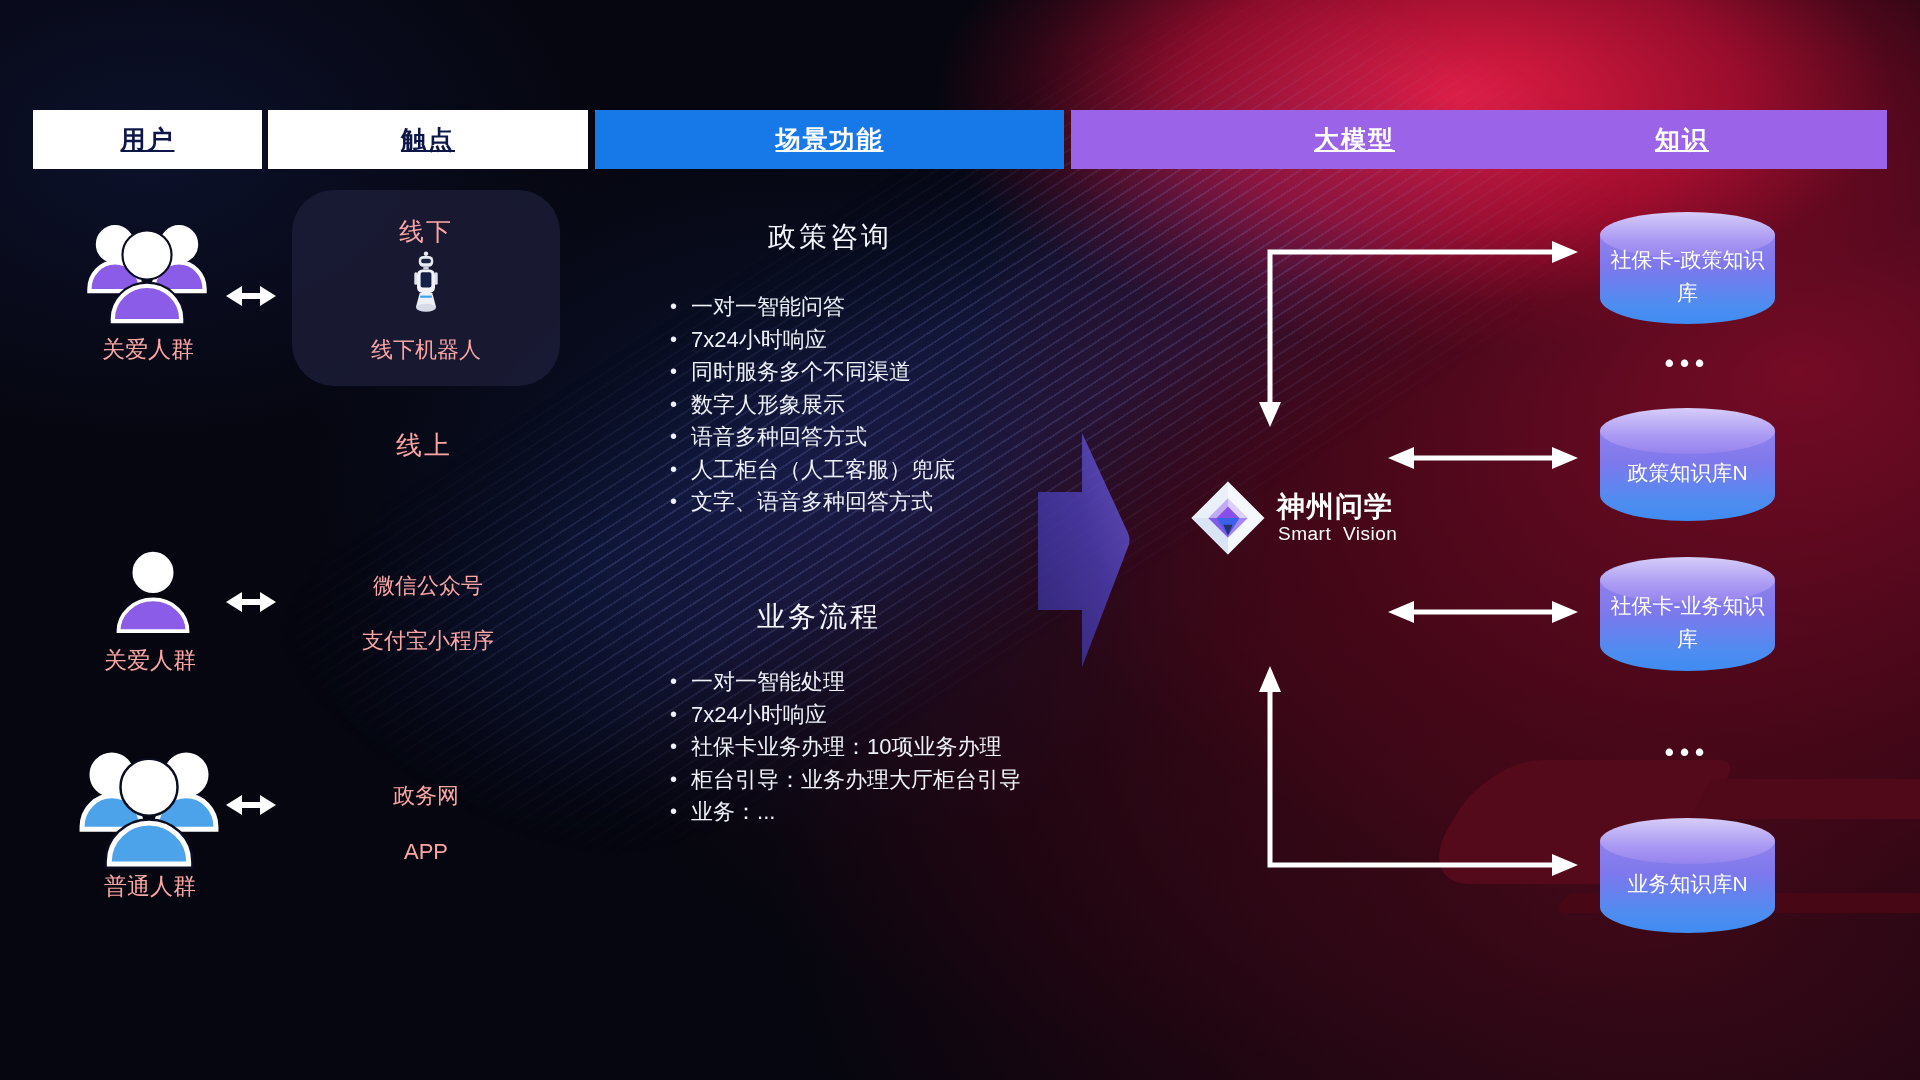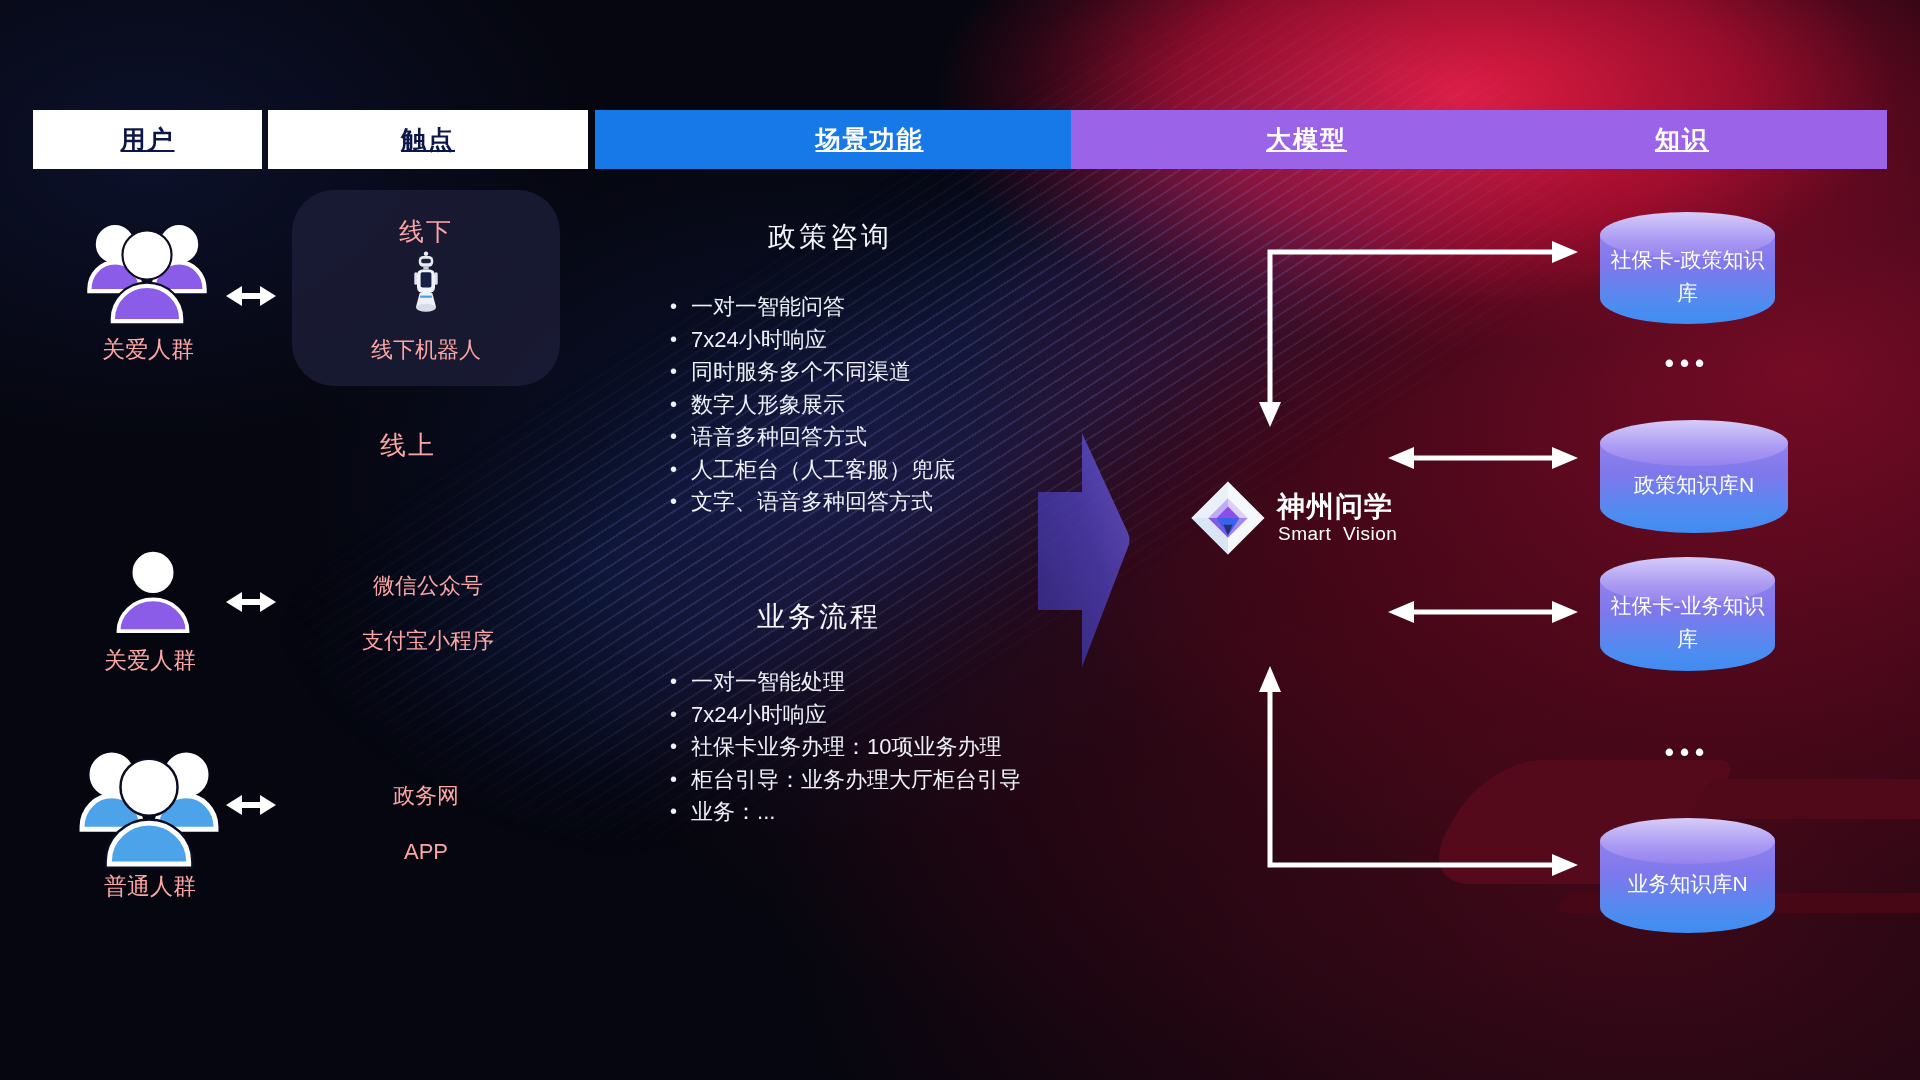--- a/index.html
+++ b/index.html
@@ -54,24 +54,24 @@
 <div class="chev chevA"></div>
 <div class="chev chevB"></div>
 <div class="chev chevC"></div>
 
 <div class="hdr white" style="left:33px;width:229px;">
     <span>用户</span>
   </div>
 <div class="hdr white" style="left:268px;width:320px;">
     <span>触点</span>
   </div>
-<div class="hdr blue" style="left:595px;width:469px;padding-left:40px;">
+<div class="hdr blue" style="left:595px;width:469px;">
     <span>场景功能</span>
   </div>
-<div class="hdr purple" style="left:1071px;width:471px;">
+<div class="hdr purple" style="left:1071px;width:471px;padding-left:48px;">
     <span>大模型</span>
   </div>
 <div class="hdr purple" style="left:1477px;width:410px;">
     <span>知识</span>
   </div>
 
 <svg class="icon" style="left:83px;top:217px;" width="128" height="110" viewBox="0 0 120 100">
   <g stroke="#ffffff" stroke-width="4">
     <circle cx="30" cy="24" r="16" fill="#ffffff"></circle>
     <circle cx="90" cy="24" r="16" fill="#ffffff"></circle>
@@ -124,21 +124,21 @@
   <rect x="17" y="18" width="6" height="3" fill="#c8ccdc"></rect>
   <rect x="7" y="24" width="3.5" height="14" rx="1.7" fill="#dfe3ee"></rect>
   <rect x="29.5" y="24" width="3.5" height="14" rx="1.7" fill="#dfe3ee"></rect>
   <rect x="10" y="21" width="20" height="26" rx="6" fill="#f0f2f8"></rect>
   <rect x="14" y="24" width="12" height="17" rx="2" fill="#16214a"></rect>
   <path d="M13,47 L27,47 L31,62 a11,5 0 0 1 -22,0 Z" fill="#eef0f6"></path>
   <rect x="13.5" y="50" width="13" height="2.4" fill="#3fa0e8"></rect>
   <ellipse cx="20" cy="63.5" rx="11" ry="4.5" fill="#d7dbe8"></ellipse>
 </svg>
 <div class="lbl" style="left:326px;top:335px;width:200px;font-size:22px;"><span>线下机器人</span></div>
-<div class="lbl" style="left:308px;top:428px;width:200px;font-size:26px;letter-spacing:2px;text-align:center;"><span>线上</span></div>
+<div class="lbl" style="left:324px;top:428px;width:200px;font-size:26px;letter-spacing:2px;text-align:center;"><span>线上</span></div>
 <div class="lbl" style="left:328px;top:571px;width:200px;font-size:22px;"><span>微信公众号</span></div>
 <div class="lbl" style="left:328px;top:626px;width:200px;font-size:22px;"><span>支付宝小程序</span></div>
 <div class="lbl" style="left:326px;top:781px;width:200px;font-size:22px;"><span>政务网</span></div>
 <div class="lbl" style="left:326px;top:839px;width:200px;font-size:22px;"><span>APP</span></div>
 
 <div class="scene-title" style="left:710px;top:218px;"><span>政策咨询</span></div>
 <ul class="bullets" style="left:670px;top:291px;">
   <li>一对一智能问答</li>
   <li>7x24小时响应</li>
   <li>同时服务多个不同渠道</li>
@@ -181,21 +181,21 @@
 </svg>
 <div class="logo-name"><span>神州问学</span></div>
 <div class="logo-sub"><span>Smart Vision</span></div>
 
 <div class="cyl" style="top:212px;height:112px;">
   <div class="bodyc"></div>
     <div class="topc"></div>
   <div class="clabel">社保卡-政策知识库</div>
 </div>
 <div class="dots" style="top:348px;"><span>•••</span></div>
-<div class="cyl" style="top:420px;height:113px;padding-left:13px;">
+<div class="cyl" style="top:408px;height:113px;">
   <div class="bodyc"></div>
     <div class="topc"></div>
   <div class="clabel">政策知识库N</div>
 </div>
 <div class="cyl" style="top:557px;height:114px;">
   <div class="bodyc"></div>
     <div class="topc"></div>
   <div class="clabel">社保卡-业务知识库</div>
 </div>
 <div class="dots" style="top:737px;"><span>•••</span></div>

